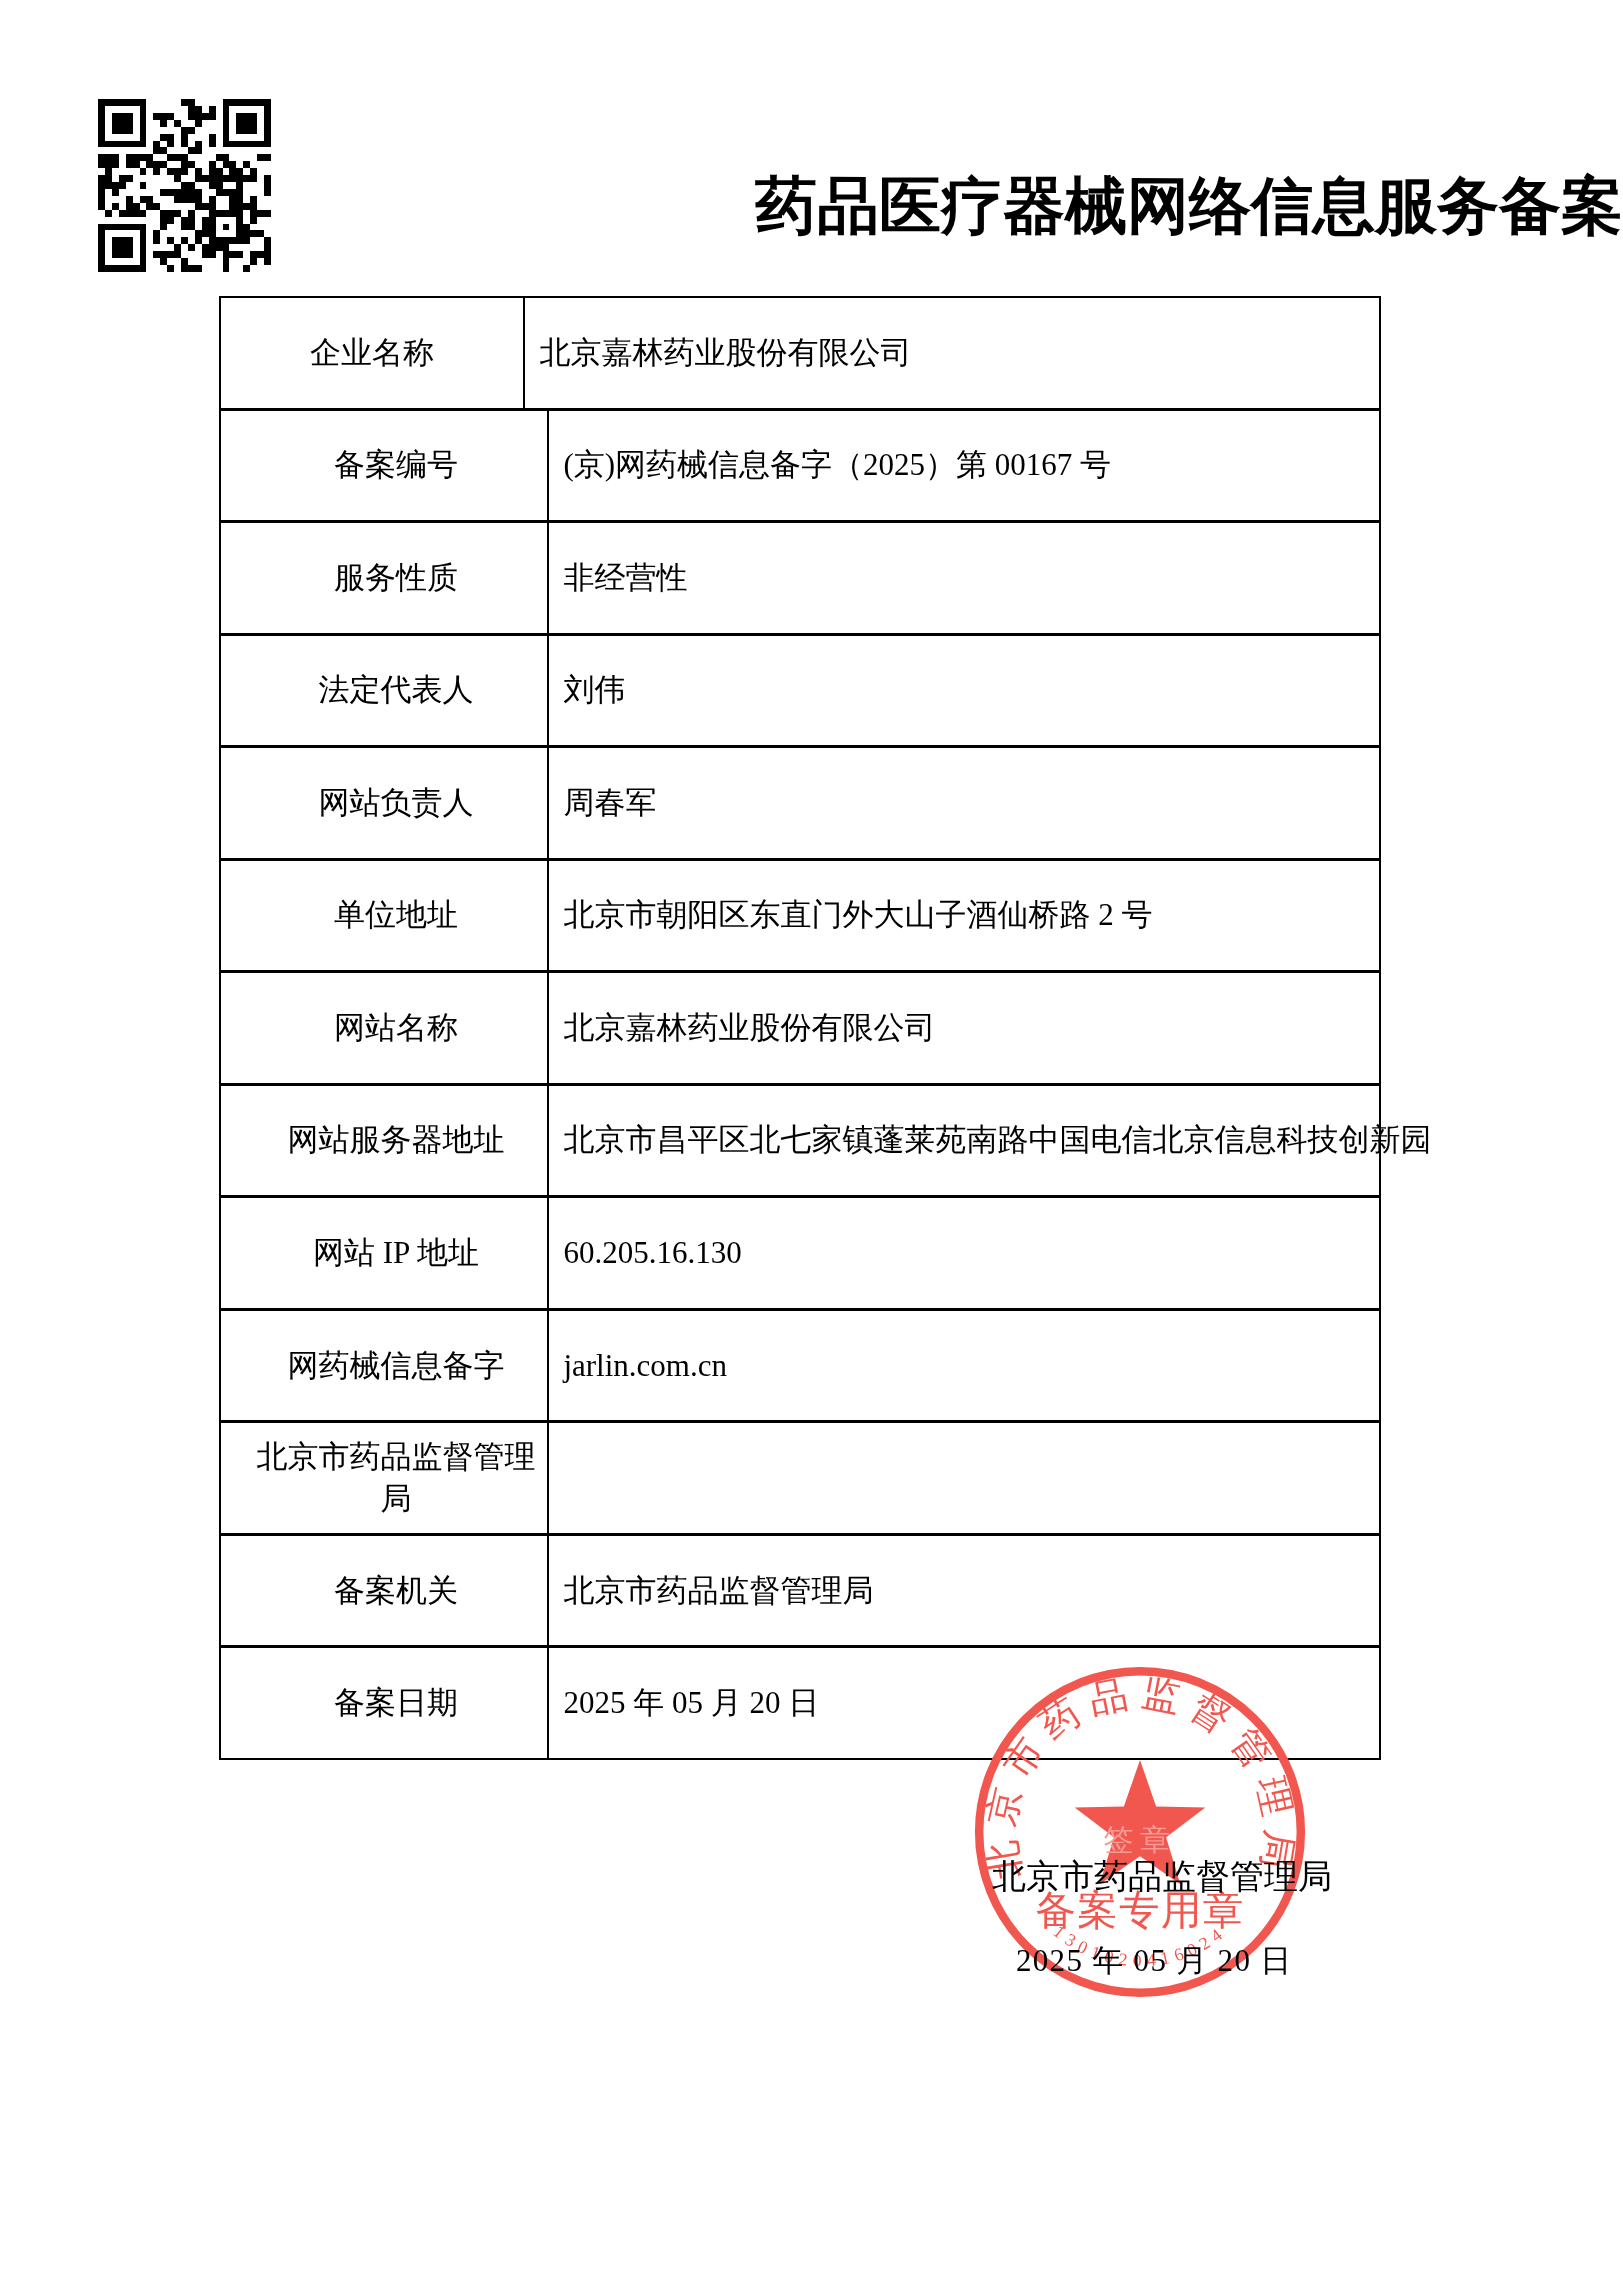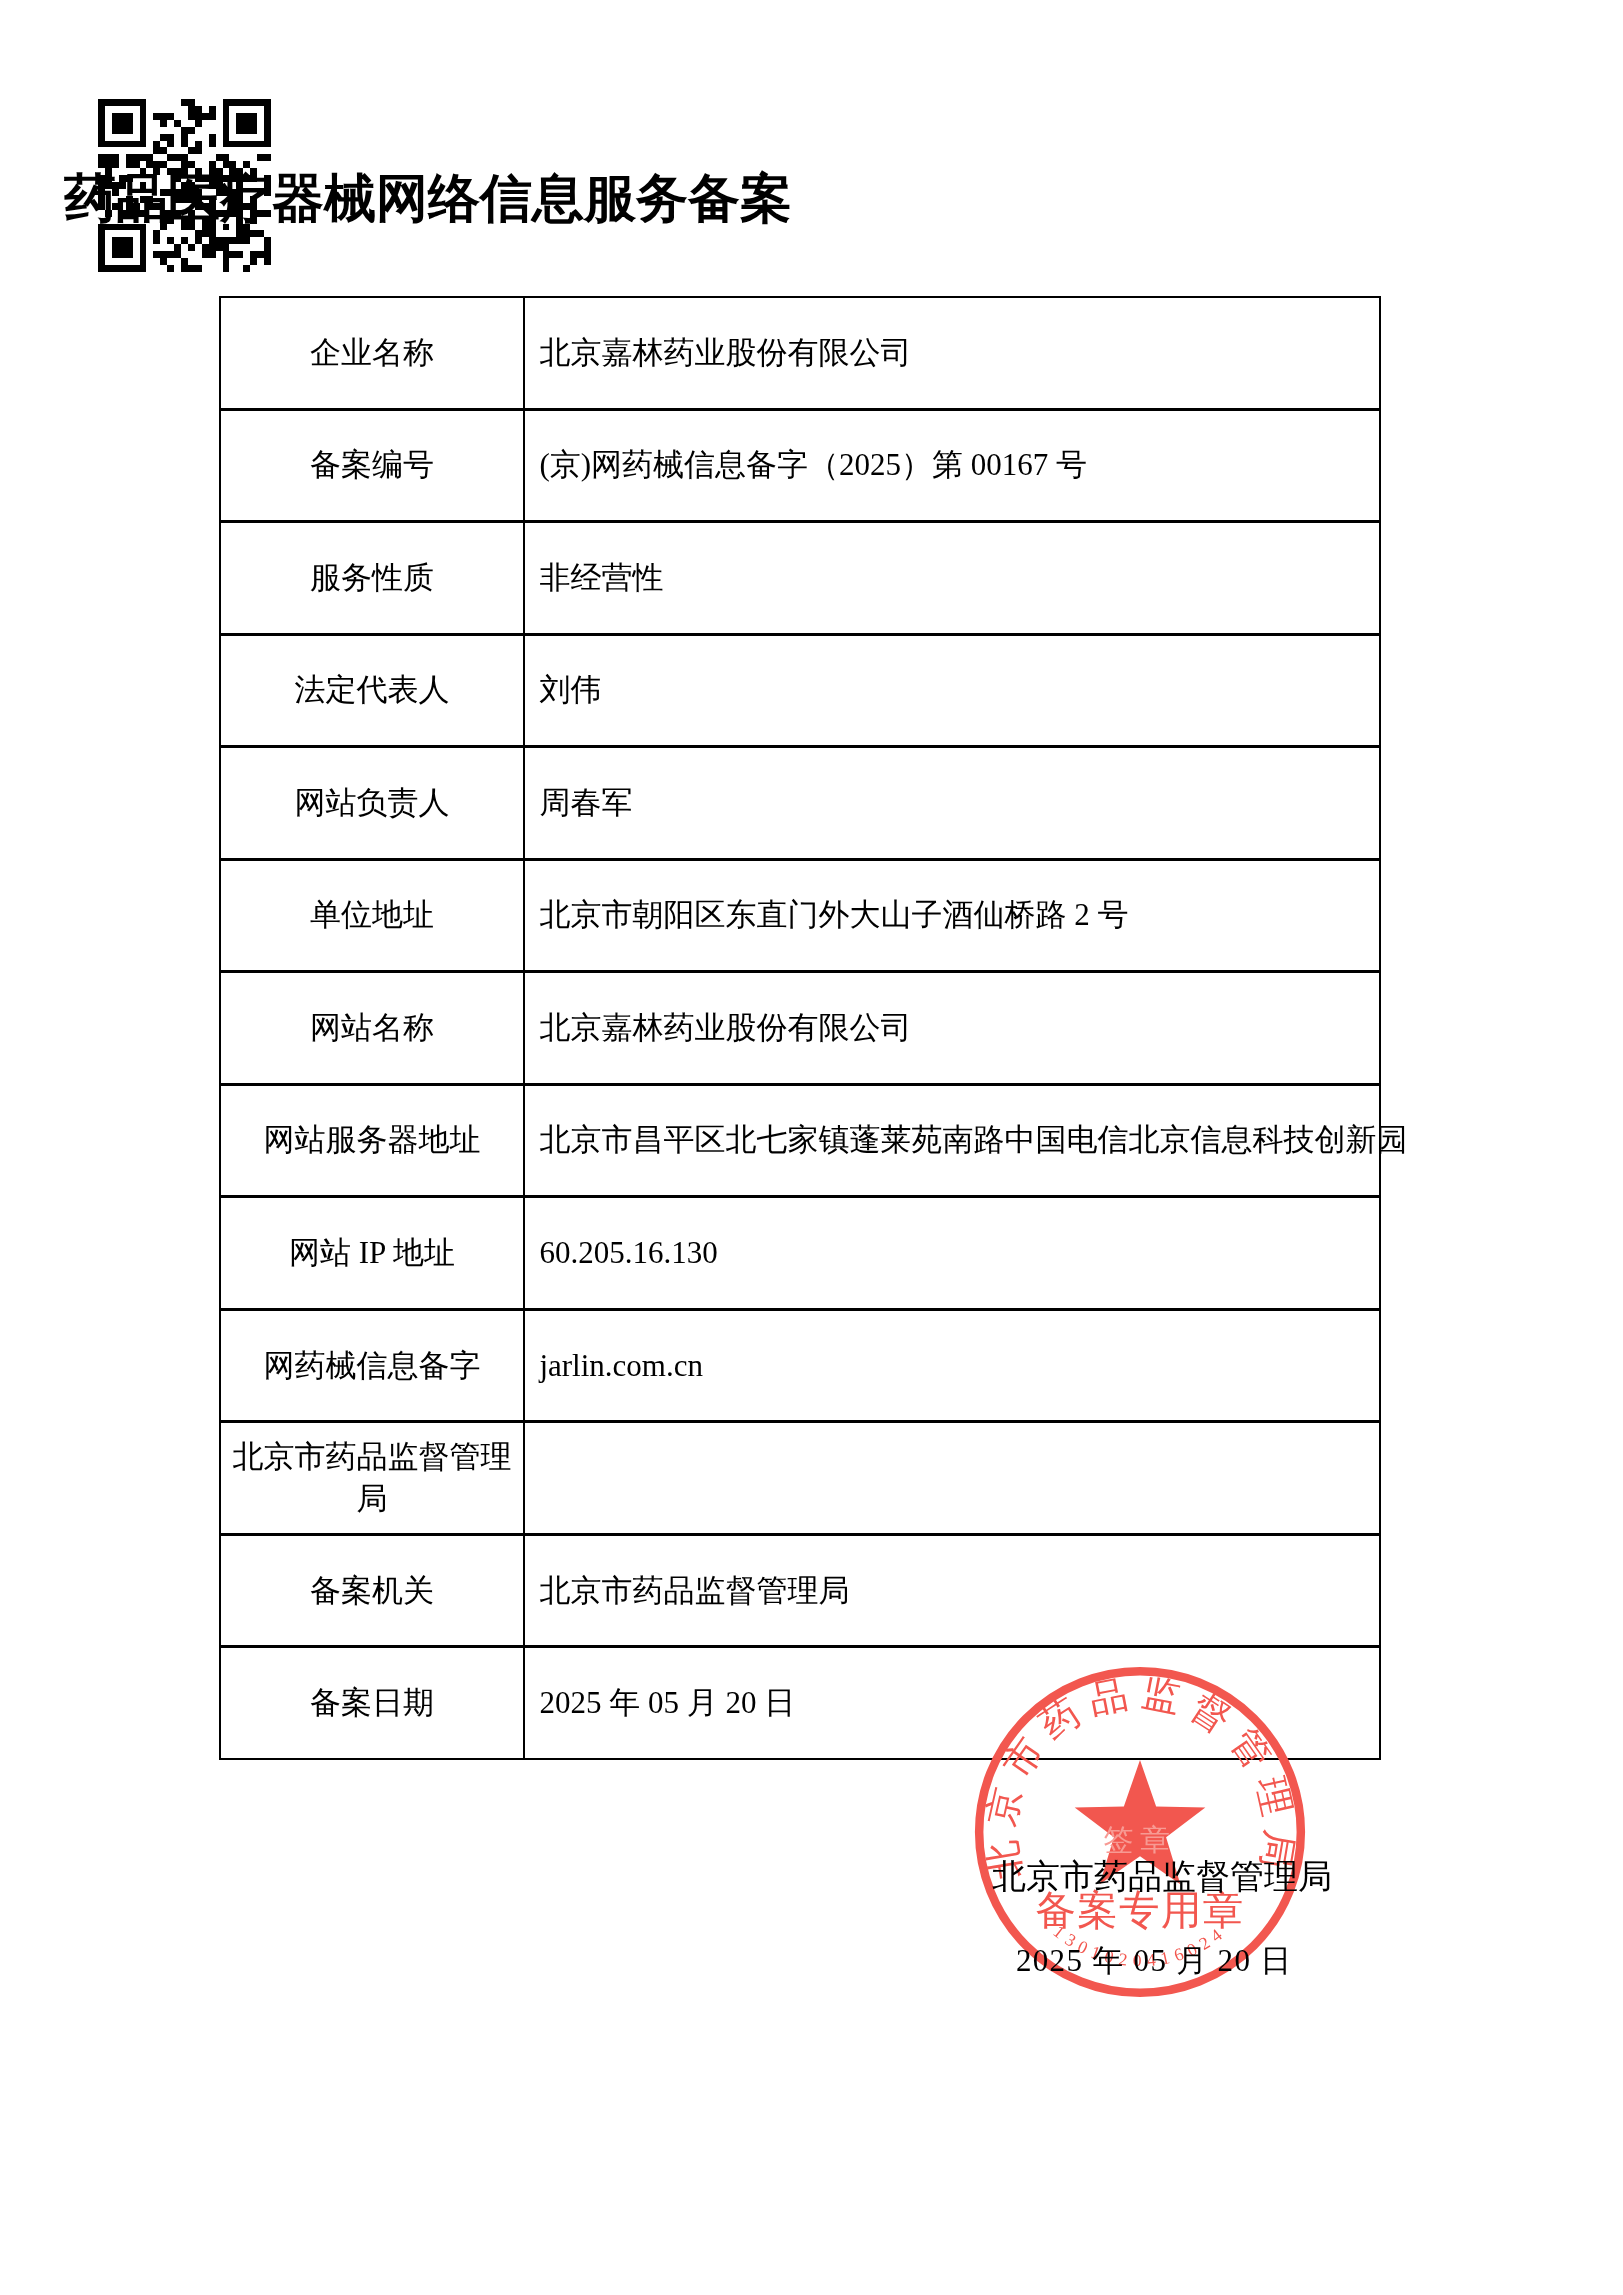--- a/index.html
+++ b/index.html
@@ -11,36 +11,36 @@
     color:#000;
     overflow:hidden;
   }
   
   .qr{
     position:absolute;left:98px;top:99px;width:173px;height:173px;
   }
   .doc-title{
     position:absolute;left:0;right:0;top:164px;
     margin-left:64px;
-    text-align:left;
-    font-size:52px;font-weight:bold;
+    text-align:right;
+    font-size:62px;font-weight:bold;
     letter-spacing:0px;
     white-space:nowrap;
   }
   
   .filing-table{
     position:absolute;left:219px;top:296px;
     width:1162px;height:1464px;
     border:2.6px solid #000;
     box-sizing:border-box;
     display:flex;flex-direction:column;
     background:transparent;
   }
   .trow{flex:1;display:flex;min-height:0;}
-  .trow + .trow{border-top:3.9px solid #000;}
+  .trow + .trow{border-top:3.9px solid #000;padding-left:24px;}
   .tlabel{
     width:304px;flex:0 0 304px;
     border-right:2.6px solid #000;
     display:flex;align-items:center;justify-content:center;
     font-size:31px;
     text-align:center;
     box-sizing:border-box;
     padding:0 3.9px;
   }
   .tvalue{

